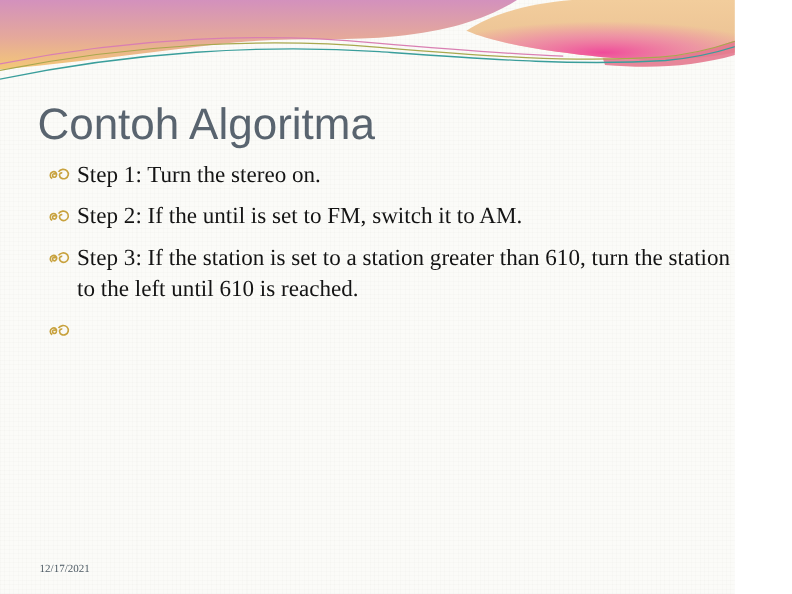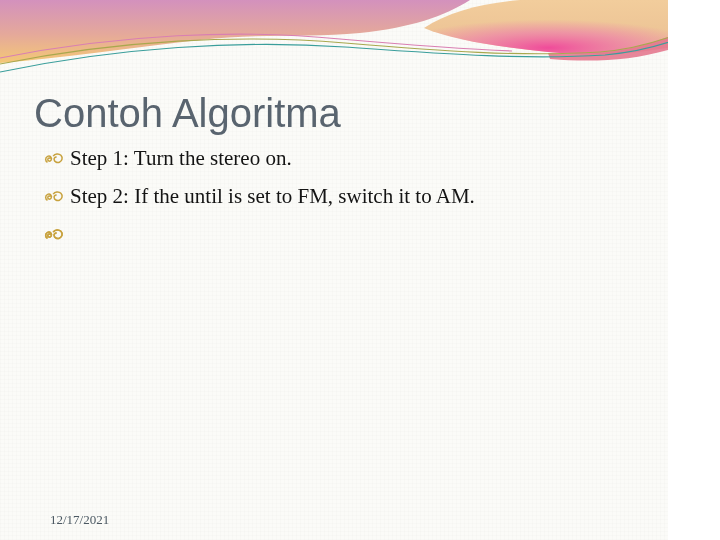--- a/index.html
+++ b/index.html
@@ -29,21 +29,21 @@
     font-size:21px;line-height:28px;color:#141414;
   }
   .bullets li{
     position:relative;padding-left:26px;margin:0 0 10px 0;
   }
   .bullet-icon{
     position:absolute;left:0px;top:7px;width:22px;height:15px;
   }
   .footer{position:absolute;left:0;top:510px;width:720px;height:22px;
     font-size:12px;color:#4b5862;}
-  .footer-date{position:absolute;left:36px;top:2px;font-size:13px;margin-left:14px;}
+  .footer-date{position:absolute;left:36px;top:2px;font-size:10px;}
   .footer-center{position:absolute;left:155px;top:2px;width:336px;text-align:center;font-weight:bold;font-size:12px;}
   .footer-page{position:absolute;right:18px;top:2px;font-size:11.5px;}
 </style>
 </head>
 <body>
 
 <div class="slide">
 
   <svg class="header-art" viewBox="0 0 720 160" xmlns="http://www.w3.org/2000/svg" aria-hidden="true">
     <defs>
@@ -91,20 +91,21 @@
         <path d="M3.5,11.2 C1.2,10.4 0.9,6.6 3.6,5.4 C6.2,4.3 8.4,6.8 7.1,9.1 C6.1,10.8 3.6,10.3 3.8,8.3 C3.95,6.8 5.8,6.5 6.4,7.8" fill="none" stroke="#c8a23e" stroke-width="1.5"></path>
         <path d="M9.2,5.2 C10.8,2.6 14.8,2.2 16.9,4.3 C19,6.4 18.3,10.1 15.4,11.2 C12.9,12.1 10.3,10.8 10.1,8.4 C9.95,6.9 11.2,5.8 12.6,6.2" fill="none" stroke="#c8a23e" stroke-width="1.5"></path>
       </svg>
       <span>Step 2: If the until is set to FM, switch it to AM.</span>
     </li>
     <li>
       <svg class="bullet-icon" viewBox="0 0 22 15">
         <path d="M3.5,11.2 C1.2,10.4 0.9,6.6 3.6,5.4 C6.2,4.3 8.4,6.8 7.1,9.1 C6.1,10.8 3.6,10.3 3.8,8.3 C3.95,6.8 5.8,6.5 6.4,7.8" fill="none" stroke="#c8a23e" stroke-width="1.5"></path>
         <path d="M9.2,5.2 C10.8,2.6 14.8,2.2 16.9,4.3 C19,6.4 18.3,10.1 15.4,11.2 C12.9,12.1 10.3,10.8 10.1,8.4 C9.95,6.9 11.2,5.8 12.6,6.2" fill="none" stroke="#c8a23e" stroke-width="1.5"></path>
       </svg>
+      <span>Step 3: If the station is set to a station greater than 610, turn the station to the left until 610 is reached.</span>
     </li>
     <li>
       <svg class="bullet-icon" viewBox="0 0 22 15">
         <path d="M3.5,11.2 C1.2,10.4 0.9,6.6 3.6,5.4 C6.2,4.3 8.4,6.8 7.1,9.1 C6.1,10.8 3.6,10.3 3.8,8.3 C3.95,6.8 5.8,6.5 6.4,7.8" fill="none" stroke="#c8a23e" stroke-width="1.5"></path>
         <path d="M9.2,5.2 C10.8,2.6 14.8,2.2 16.9,4.3 C19,6.4 18.3,10.1 15.4,11.2 C12.9,12.1 10.3,10.8 10.1,8.4 C9.95,6.9 11.2,5.8 12.6,6.2" fill="none" stroke="#c8a23e" stroke-width="1.5"></path>
       </svg>
     </li>
   </ul>
 
   <div class="footer">

